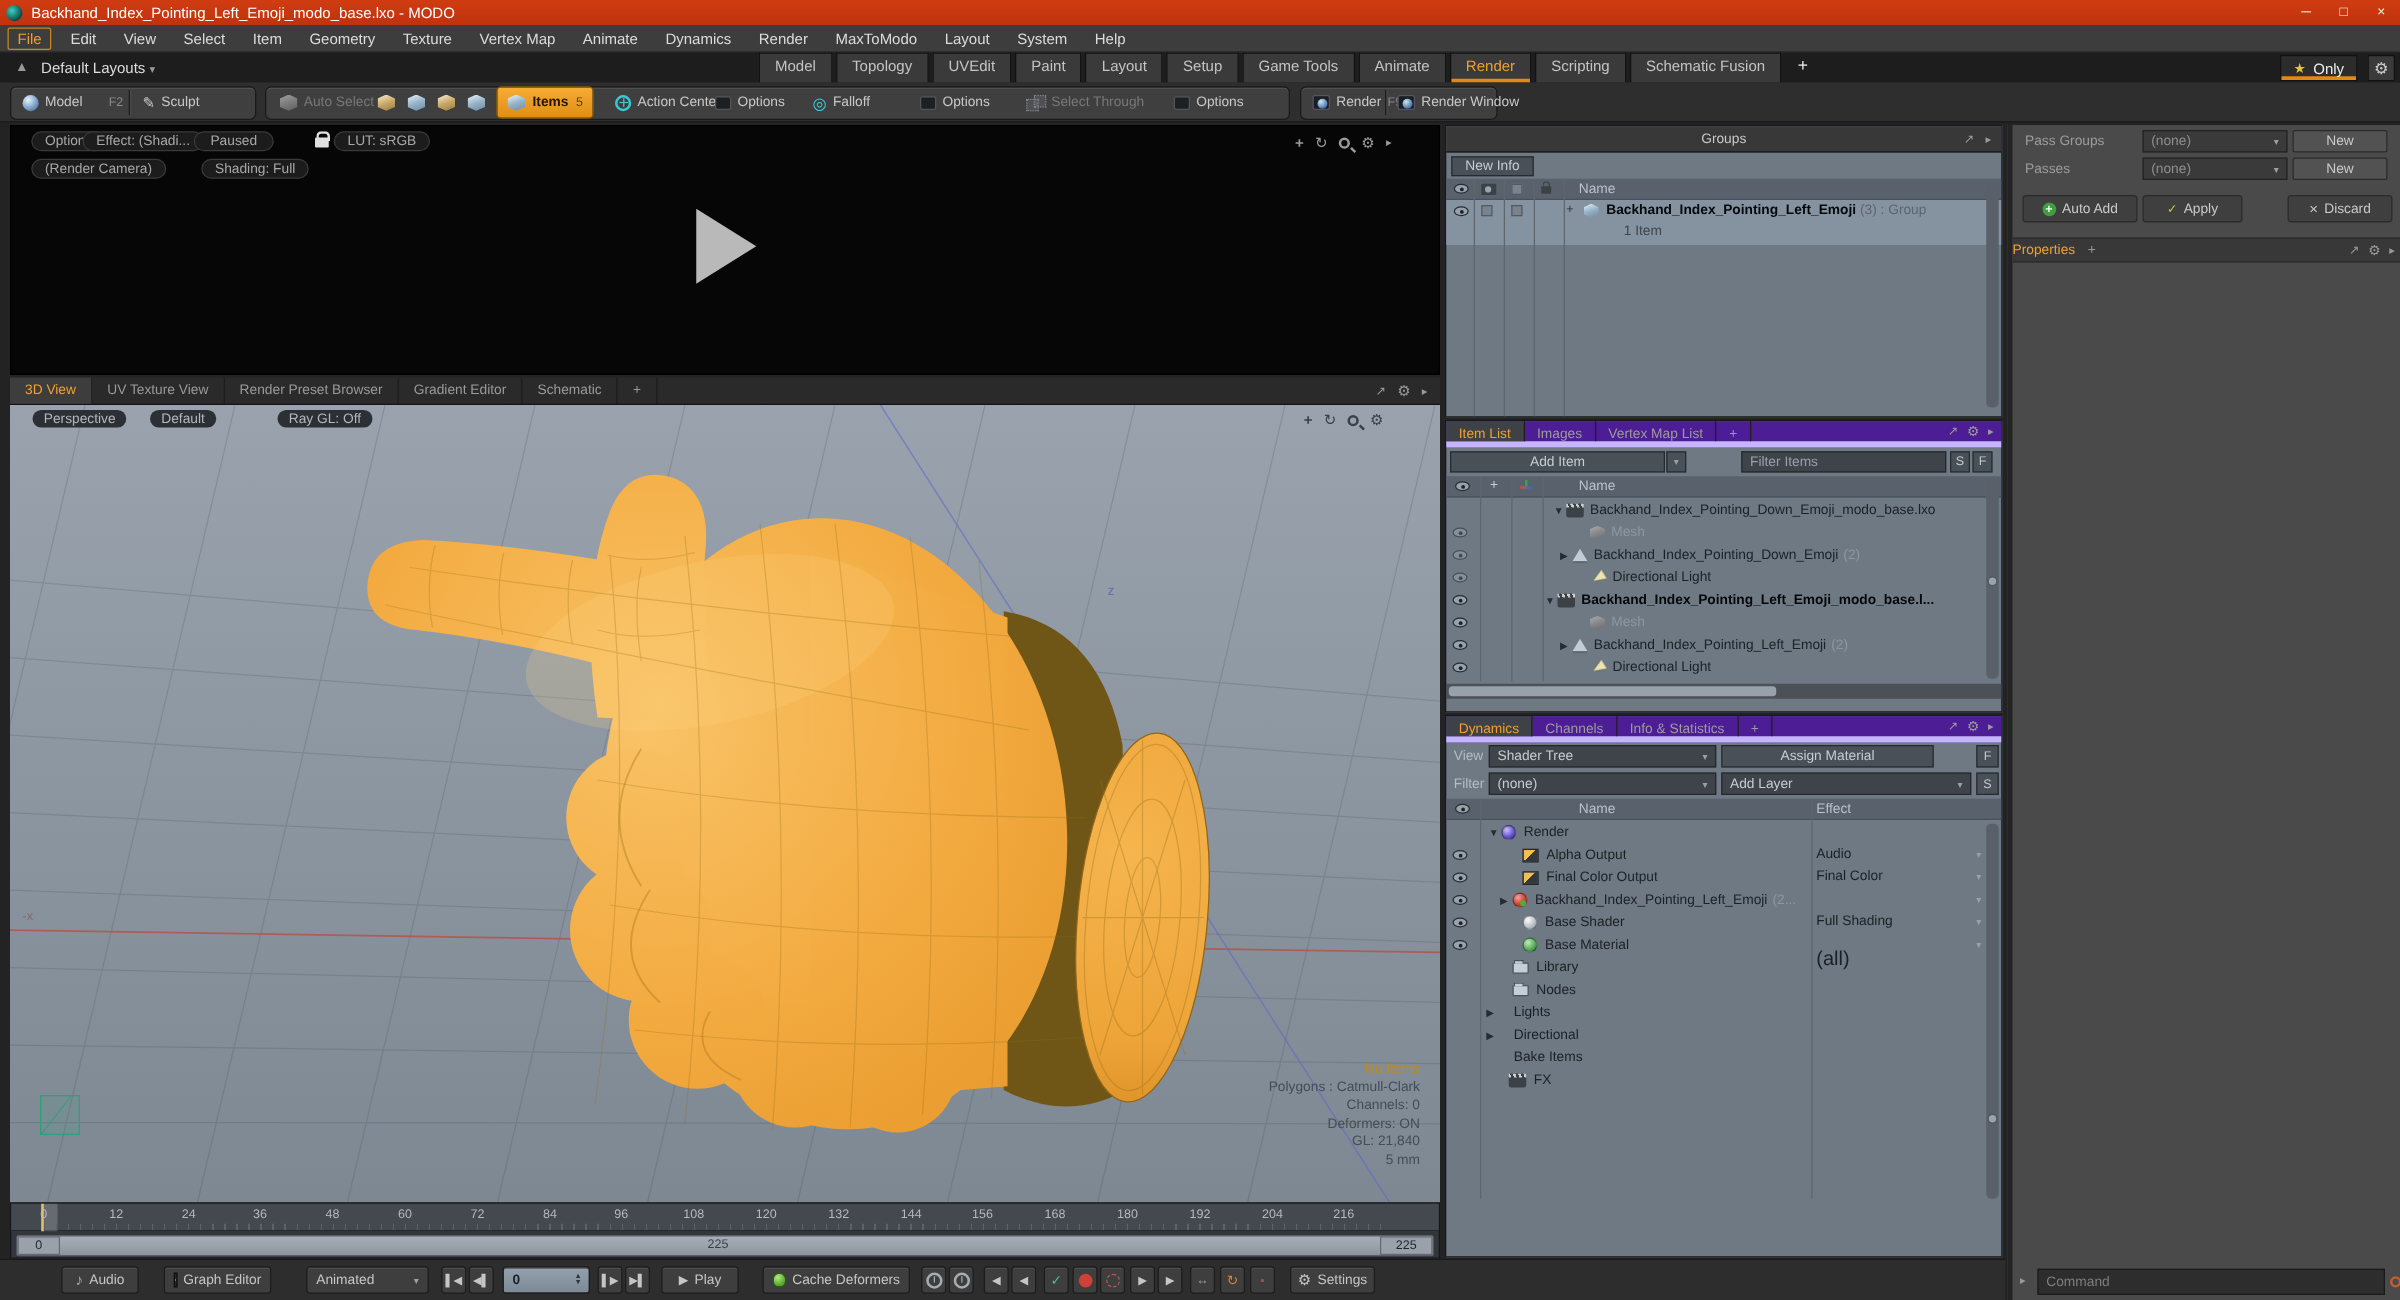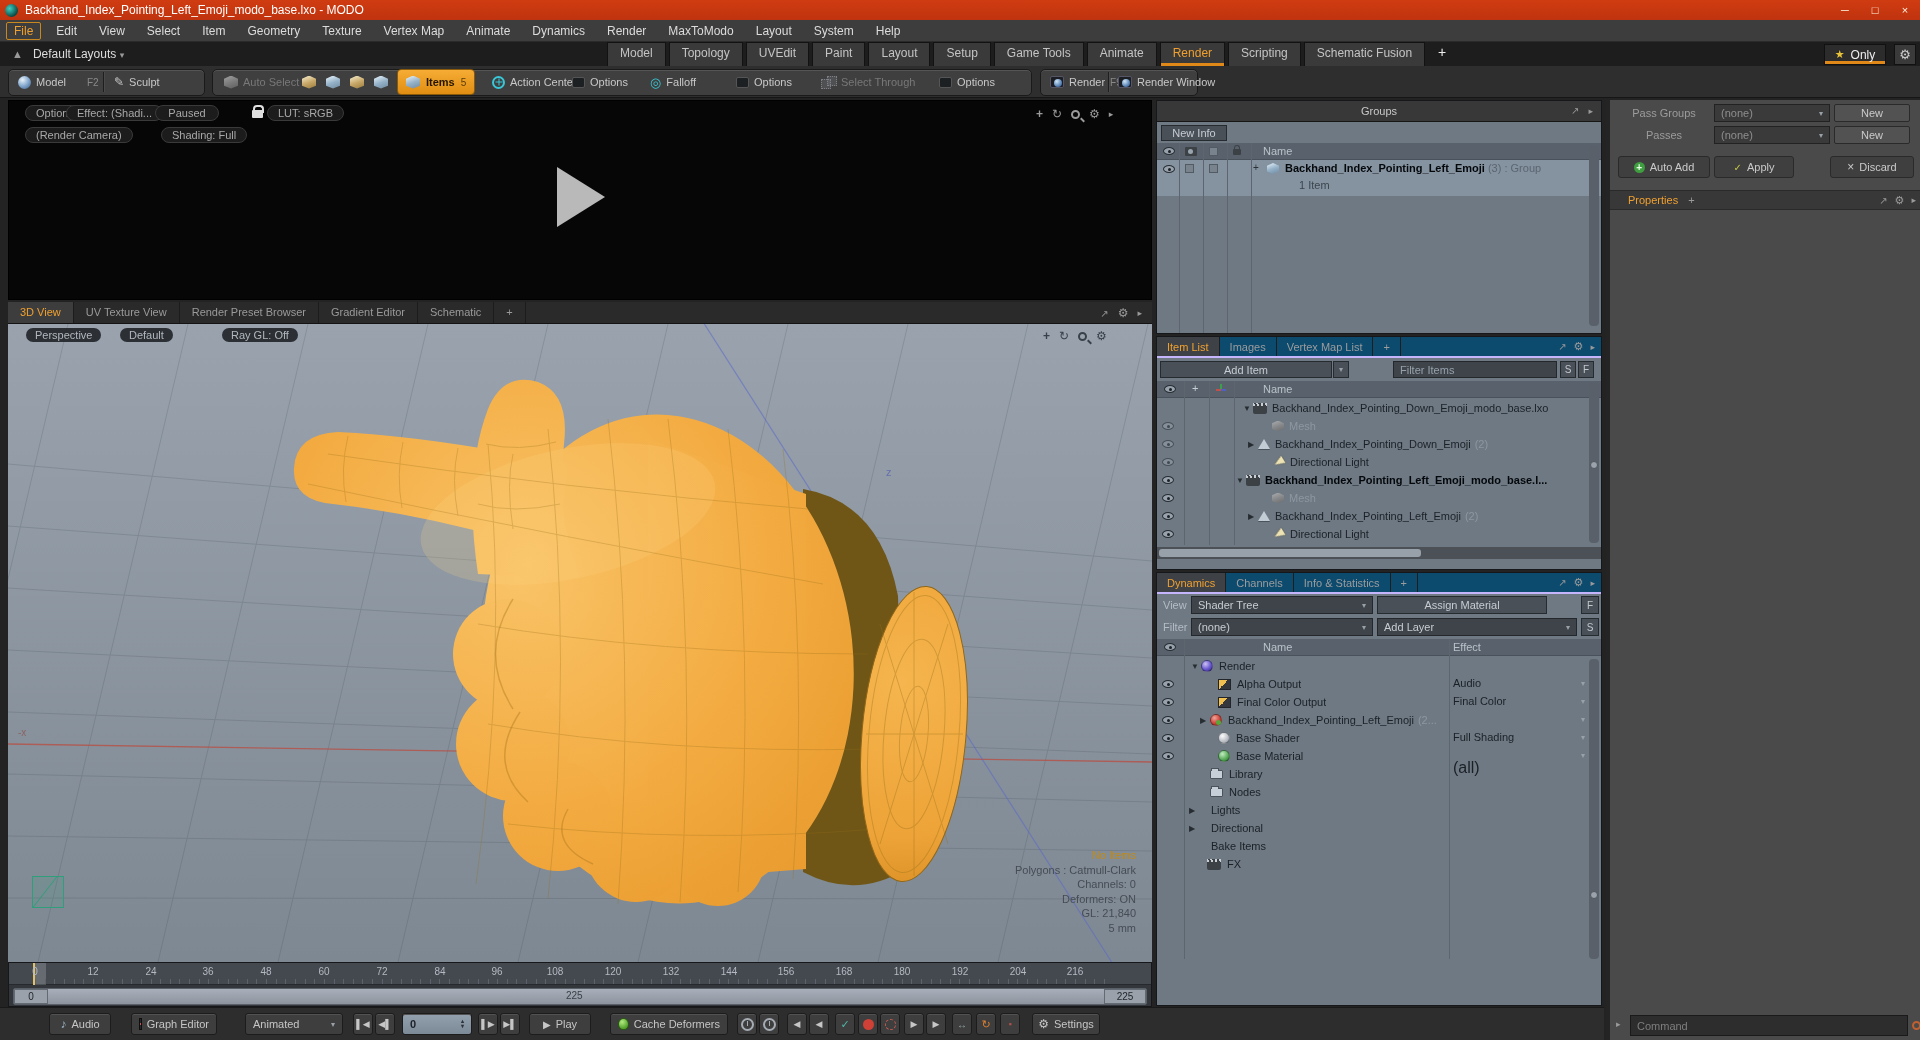--- a/index.html
+++ b/index.html
@@ -97,21 +97,21 @@
   .ge-ico{width:13px;height:12px;background:#23282c,;border:1px solid #0e0e0e;background-image:linear-gradient(62deg,transparent 44%,#d85050 44% 56%,transparent 56%),linear-gradient(118deg,transparent 44%,#58c058 44% 56%,transparent 56%);background-color:#23282c}
   .clock{width:13px;height:13px;border:2px solid #a6acb4;border-radius:50%;position:relative}
   .clock::after{content:"";position:absolute;left:4px;top:1px;width:1.5px;height:5px;background:#a6acb4}
   .cache-ico{width:12px;height:12px;border-radius:50% 50% 45% 45%;background:radial-gradient(circle at 35% 30%,#b2ec7e,#55a32e 70%);border:1px solid #2c5a14}
   .rec{width:11px;height:11px;border-radius:50%;background:#cf4036}
   .recdash{width:11px;height:11px;border-radius:50%;border:1.5px dashed #c05a50}
   .spin{display:flex;flex-direction:column;font-size:6px;line-height:5px;color:#2c323a}
   #framefield{background:linear-gradient(#93a0ae,#7c8997);color:#1d2228;justify-content:space-between;font-weight:bold}
 
   
-  .panel-tabs{position:absolute;left:0;top:0;width:100%;height:21px;background:#0c4a6e;border-bottom:2px solid #c4b5fd;display:flex;font-size:11px}
+  .panel-tabs{position:absolute;left:0;top:0;width:100%;height:21px;background:#4c1d95;border-bottom:5px solid #c4b5fd;display:flex;font-size:11px}
   .ptab{padding:4px 10px 0 10px;color:#9c9c9c;border-right:1px solid #1e1e1e;white-space:nowrap}
   .ptab.active{background:#3e4246;color:#f0a030}
   .ptab-icons{margin-left:auto;display:flex;gap:7px;align-items:center;color:#9a9a9a;font-size:11px;padding-right:6px}
   .colhead{background:#59626c;color:#b9c1c9;font-size:11px;border-bottom:1px solid #49525a}
   .trow{position:absolute;left:0;width:432px;height:18px;font-size:11px;color:#1b2025;display:flex;align-items:center}
   .trow .lbl{white-space:nowrap;overflow:hidden}
   .trow .cnt{color:#8d97a1;margin-left:4px}
   .grayed{color:#8d97a1}
   .boldrow{font-weight:bold;color:#05080b}
   .expander{font-size:8px;color:#272c31;width:10px;display:inline-block}
@@ -148,27 +148,27 @@
   .vdot{position:absolute;width:8px;height:8px;border-radius:50%;background:#9aa2ac;border:1px solid #4e555c}
 
   
   #groups{position:absolute;left:1156px;top:100px;width:446px;height:234px;background:#6e7984;border:1px solid #15171a}
   #groups .title{position:absolute;left:0;top:0;width:100%;height:21px;background:#383838;color:#c9c9c9;font-size:11px;text-align:center;line-height:20px;border-bottom:1px solid #161616}
   #itemlist{position:absolute;left:1156px;top:336px;width:446px;height:234px;background:#6e7984;border:1px solid #15171a}
   #shadingp{position:absolute;left:1156px;top:572px;width:446px;height:434px;background:#6e7984;border:1px solid #15171a}
 
   
   #farright{position:absolute;left:1606px;top:100px;width:314px;height:940px;background:#4a4a4a;border-left:4px solid #242424}
-  .fr-label{position:absolute;color:#9c9c9c;font-size:11px;text-align:center}
+  .fr-label{position:absolute;color:#9c9c9c;font-size:11px;text-align:left}
   .fr-dd{position:absolute;height:18px;background:#3a3a3a;border:1px solid #222;color:#8e8e8e;font-size:11px;display:flex;align-items:center;justify-content:space-between;padding:0 6px}
   .fr-btn{position:absolute;height:18px;background:#525252;border:1px solid #2a2a2a;border-radius:2px;color:#cacaca;font-size:11px;display:flex;align-items:center;justify-content:center;gap:5px}
   .fr-big{height:22px;background:#3f3f3f;border-radius:3px}
   .plus-ico{width:11px;height:11px;border-radius:50%;background:#3f9e3f;color:#eaffea;font-size:10px;line-height:11px;text-align:center;font-weight:bold}
   #propbar{position:absolute;left:0;top:90px;width:314px;height:20px;background:#383838;border-top:1px solid #2a2a2a;border-bottom:1px solid #2a2a2a;display:flex;align-items:center;font-size:11px}
-  #propbar .name{color:#f0a030;margin-left:18px}
+  #propbar .name{color:#f0a030;}
   #propbar .plus{color:#9a9a9a;margin-left:10px}
   #cmdrow{position:absolute;left:0;top:912px;width:314px;height:28px}
   #cmdinput{position:absolute;left:20px;top:3px;width:278px;height:21px;background:#2d2d2d;border:1px solid #1a1a1a;color:#aaa;font-size:11px;padding:0 6px;font-family:"Liberation Sans",sans-serif}
   #cmdinput::placeholder{color:#7e7e7e}
   .ring{width:9px;height:9px;border-radius:50%;border:2px solid #c06030;display:inline-block}
 </style>
 </head>
 <body>
 
 <div id="titlebar">

